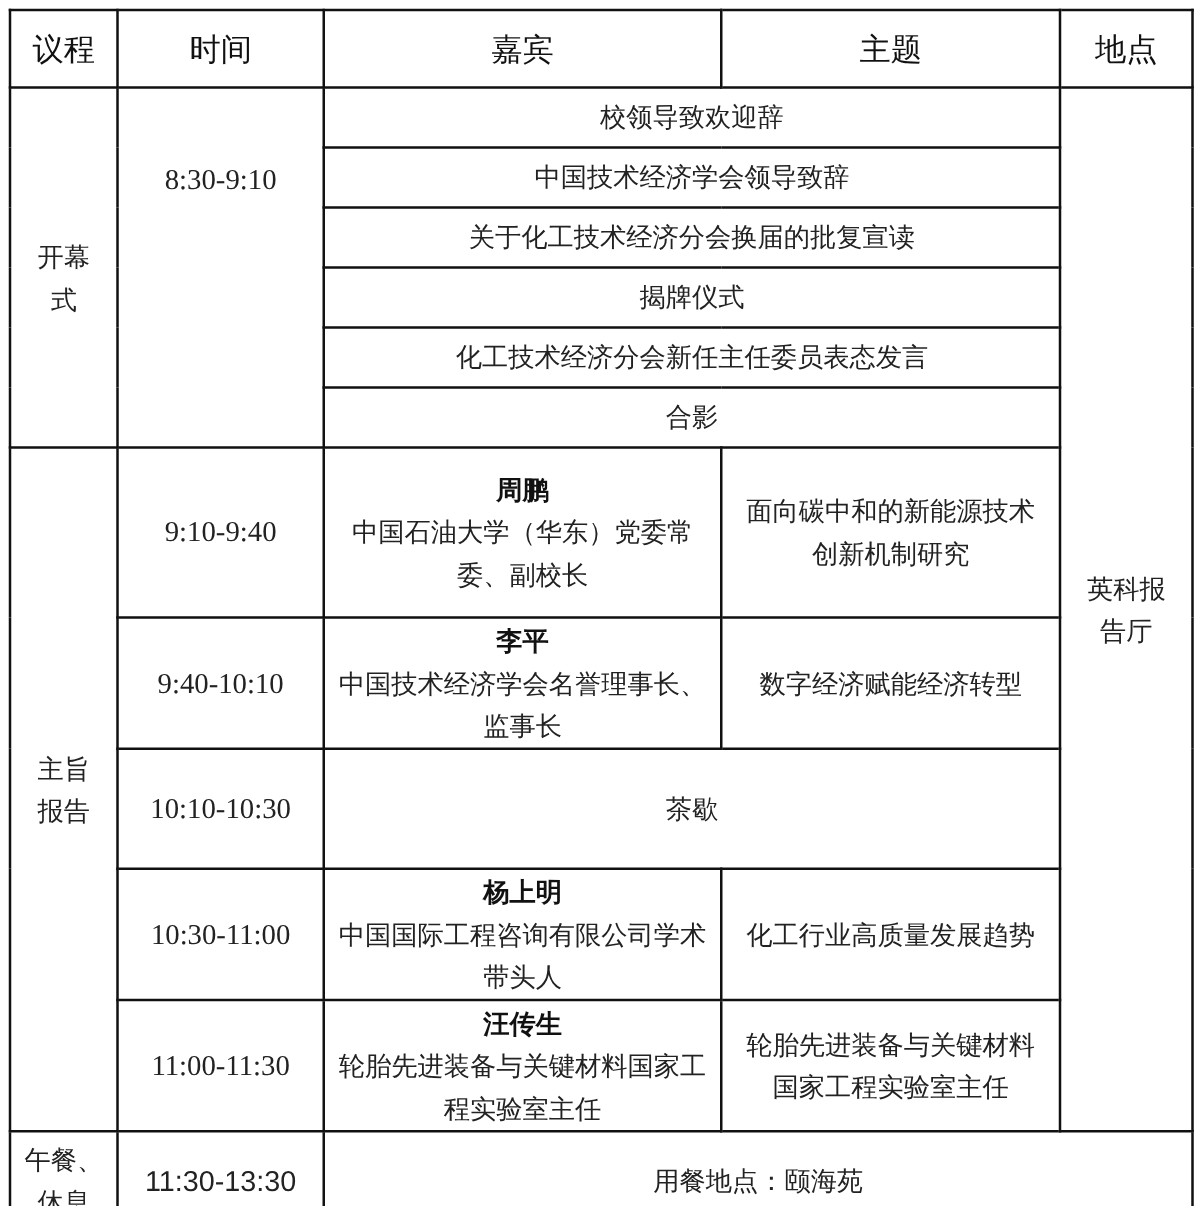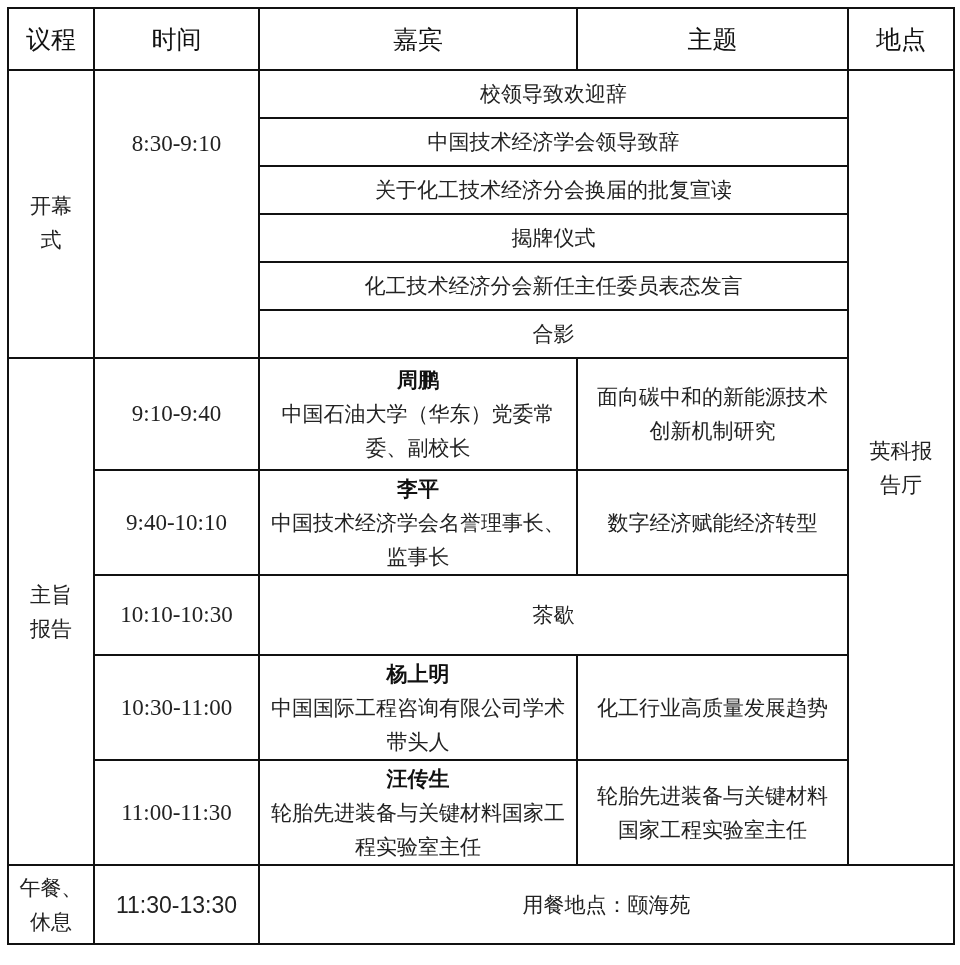--- a/index.html
+++ b/index.html
@@ -56,35 +56,35 @@
   <tr class="item">
         <td colspan="2">化工技术经济分会新任主任委员表态发言</td>
       </tr>
   <tr class="item">
         <td colspan="2">合影</td>
       </tr>
 
   <tr style="height:105px">
     <td rowspan="5" style="padding:0 18px;"><span>主旨报告</span></td>
     <td class="time">9:10-9:40</td>
-    <td style="padding:4px 10px;">
+    <td style="padding:16px 10px;">
       <span class="speaker-name">周鹏</span>
       <span>中国石油大学（华东）党委常委、副校长</span>
     </td>
     <td class="topic">面向碳中和的新能源技术创新机制研究</td>
   </tr>
   <tr style="height:105px">
     <td class="time">9:40-10:10</td>
     <td style="padding:0 10px;">
       <span class="speaker-name">李平</span>
       <span>中国技术经济学会名誉理事长、监事长</span>
     </td>
     <td class="topic">数字经济赋能经济转型</td>
   </tr>
-  <tr style="height:80px">
+  <tr style="height:96px">
     <td class="time">10:10-10:30</td>
     <td colspan="2">茶歇</td>
   </tr>
   <tr style="height:105px">
     <td class="time">10:30-11:00</td>
     <td style="padding:0 10px;">
       <span class="speaker-name">杨上明</span>
       <span>中国国际工程咨询有限公司学术带头人</span>
     </td>
     <td class="topic">化工行业高质量发展趋势</td>

